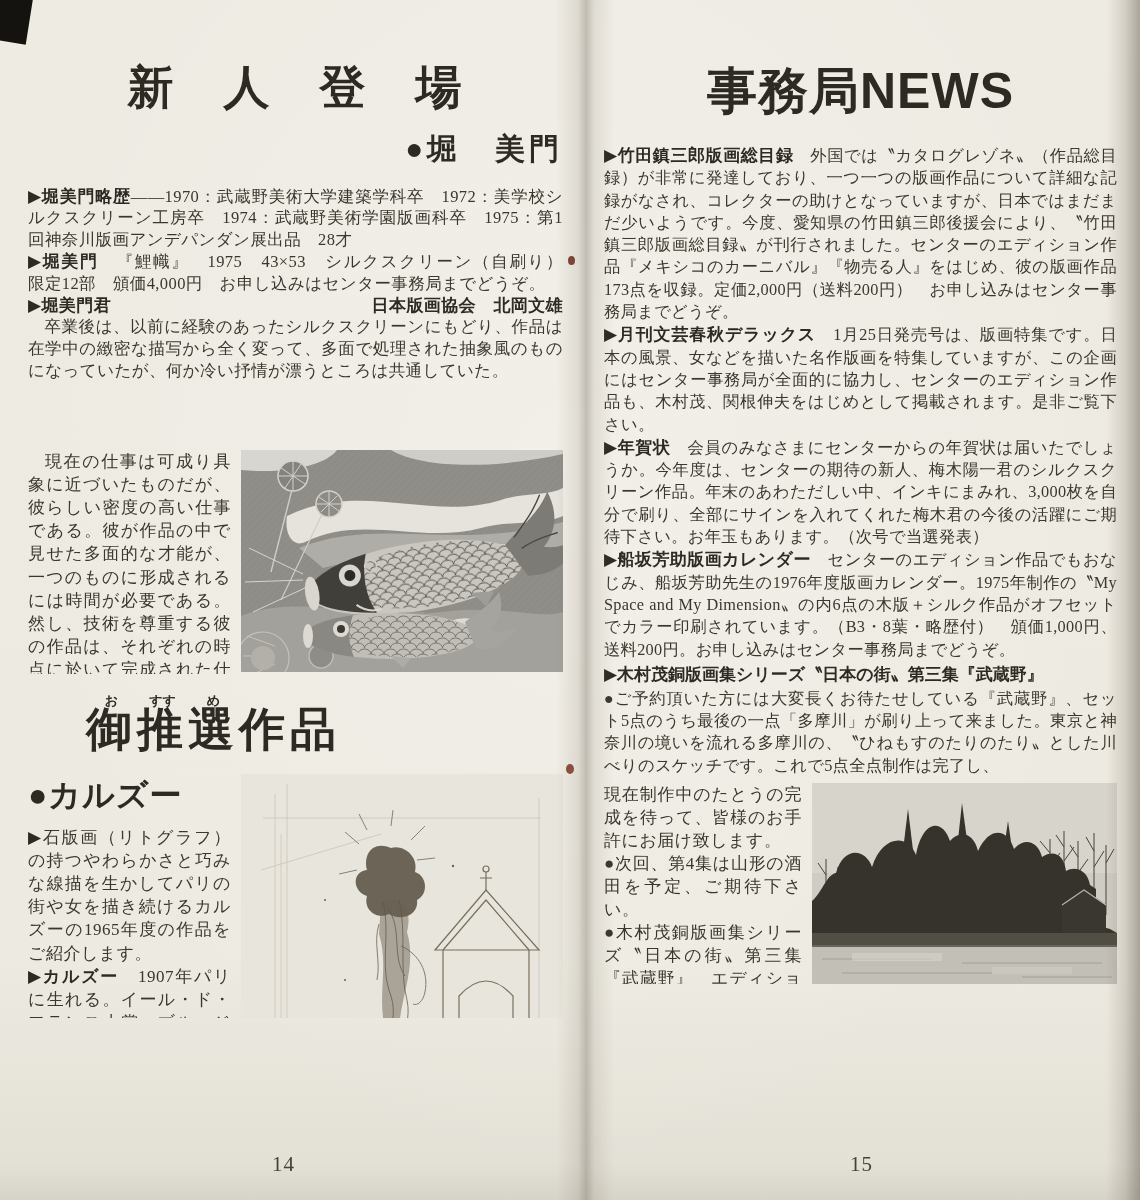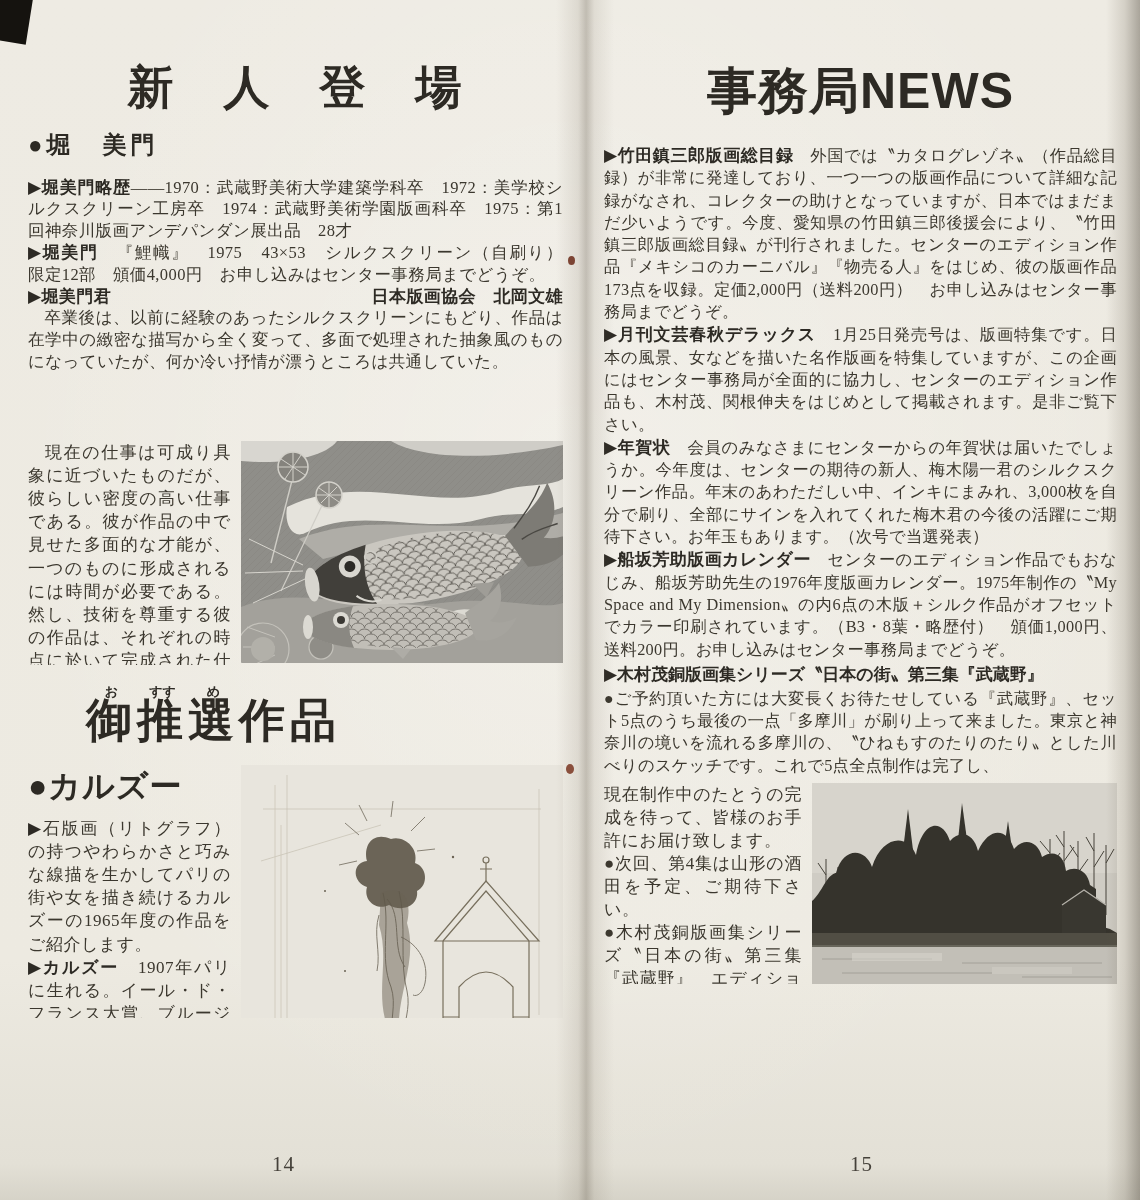--- a/index.html
+++ b/index.html
@@ -32,21 +32,21 @@
   .rust1{left:568px;top:256px;width:7px;height:9px;background:#7c4434;}
   .rust2{left:566px;top:764px;width:8px;height:10px;background:#8a4f3c;}
 
   .page{position:absolute;top:0;overflow:hidden;}
   .page-left{left:28px;width:535px;height:1018px;}
   .page-right{left:604px;width:513px;height:984px;}
 
   .h-sans{font-family:"Liberation Sans","DejaVu Sans",sans-serif;font-weight:bold;color:#2d2a24;}
   h1.main-title{margin:62px 0 0 0;font-size:46px;text-align:center;letter-spacing:2px;line-height:1.1;}
   h1.news-title{margin:64px 0 0 0;font-size:50px;text-align:center;letter-spacing:1px;line-height:1.1;}
-  h2.artist{margin:16px 0 0 0;font-size:24px;text-align:left;letter-spacing:4px;}
+  h2.artist{margin:16px 0 0 0;font-size:30px;text-align:right;letter-spacing:4px;}
 
   .body-block{margin-top:16px;height:262px;overflow:hidden;}
   p.t{margin:0;font-size:16.5px;line-height:21.8px;text-align:justify;letter-spacing:.4px;}
   p.t.ind{text-indent:1em;}
   .lead{font-family:"Liberation Sans","DejaVu Sans",sans-serif;font-weight:bold;color:#2d2a24;font-size:17px;}
   .byline{display:flex;justify-content:space-between;align-items:center;}
 
   .two-col{display:flex;gap:10px;}
   .koi-row{margin-top:2px;height:224px;}
   .side-col{width:203px;overflow:hidden;}

